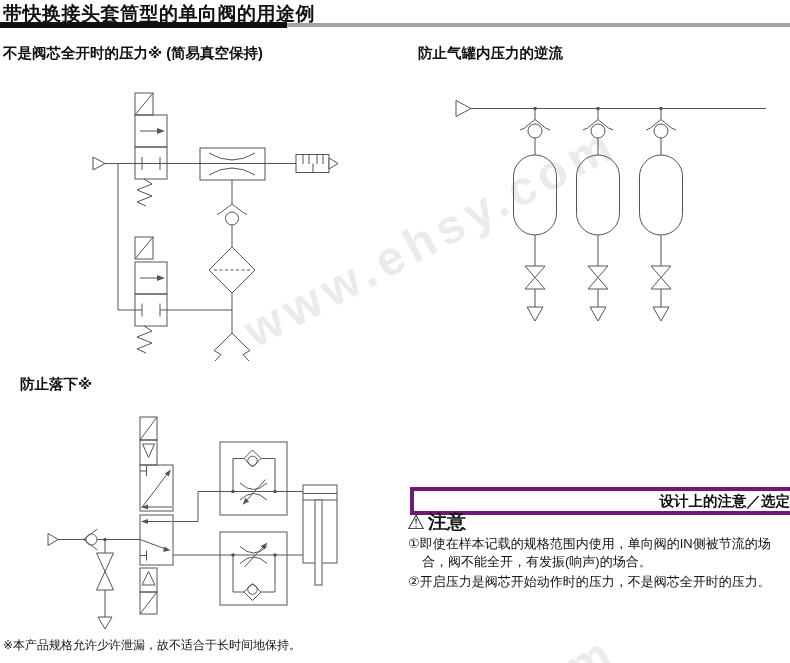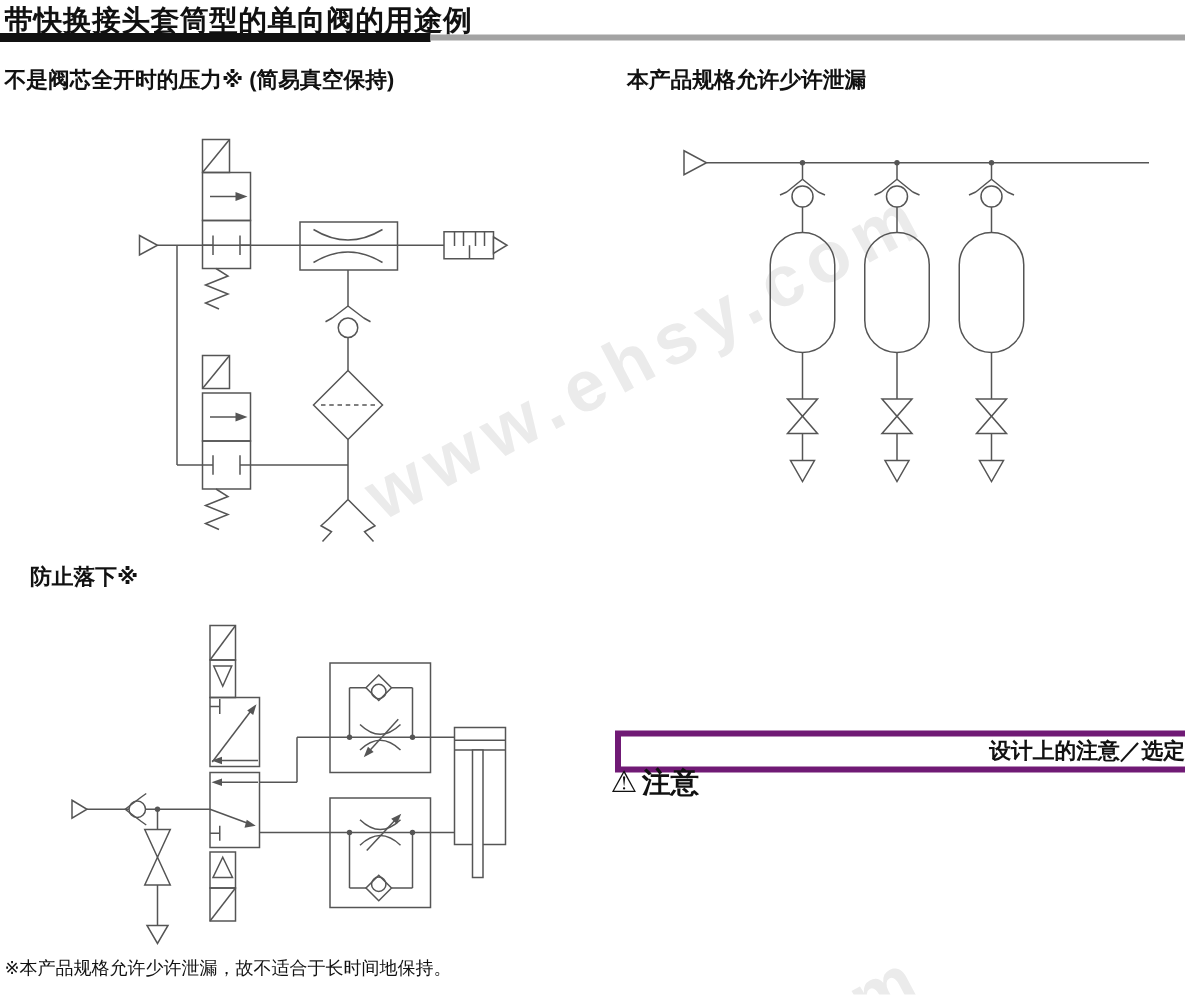--- a/index.html
+++ b/index.html
@@ -51,21 +51,21 @@
 <body>
 
 <div class="abs watermark" id="wm1">www.ehsy.com</div>
 <div class="abs watermark" id="wm2">www.ehsy.com</div>
 
 <div class="abs page-title txt">带快换接头套筒型的单向阀的用途例</div>
 <div class="abs rule-black"></div>
 <div class="abs rule-gray"></div>
 
 <div class="abs sec-heading txt" id="h-vacuum">不是阀芯全开时的压力※ (简易真空保持)</div>
-<div class="abs sec-heading txt" id="h-tank">本产品规格允许少许泄漏</div>
+<div class="abs sec-heading txt" id="h-tank">防止气罐内压力的逆流</div>
 <div class="abs sec-heading txt" id="h-drop">防止落下※</div>
 
 <svg class="abs" id="diagram-layer" width="790" height="663" viewBox="0 0 790 663">
 
   <g>
     <path class="wf" d="M93,157 L105,163.5 L93,170 Z"></path>
     <path class="st" d="M105,163.5 H296 M118,163.5 V310 M118,310 H135"></path>
 
     <g>
       <rect class="st" x="135" y="93" width="18" height="22"></rect>
@@ -257,15 +257,17 @@
 </svg>
 
 <div class="abs notes-box">
   <span>设计上的注意／选定</span>
 </div>
 <div class="abs caution-head">
   <span class="w-icon">⚠</span>
   <span>注意</span>
 </div>
 <div class="abs notes-list">
+  <div class="note-item">①即使在样本记载的规格范围内使用，单向阀的IN侧被节流的场合，阀不能全开，有发振(响声)的场合。</div>
+  <div class="note-item">②开启压力是阀芯开始动作时的压力，不是阀芯全开时的压力。</div>
 </div>
 
 <div class="abs footnote">※本产品规格允许少许泄漏，故不适合于长时间地保持。</div>
 
 </body></html>

